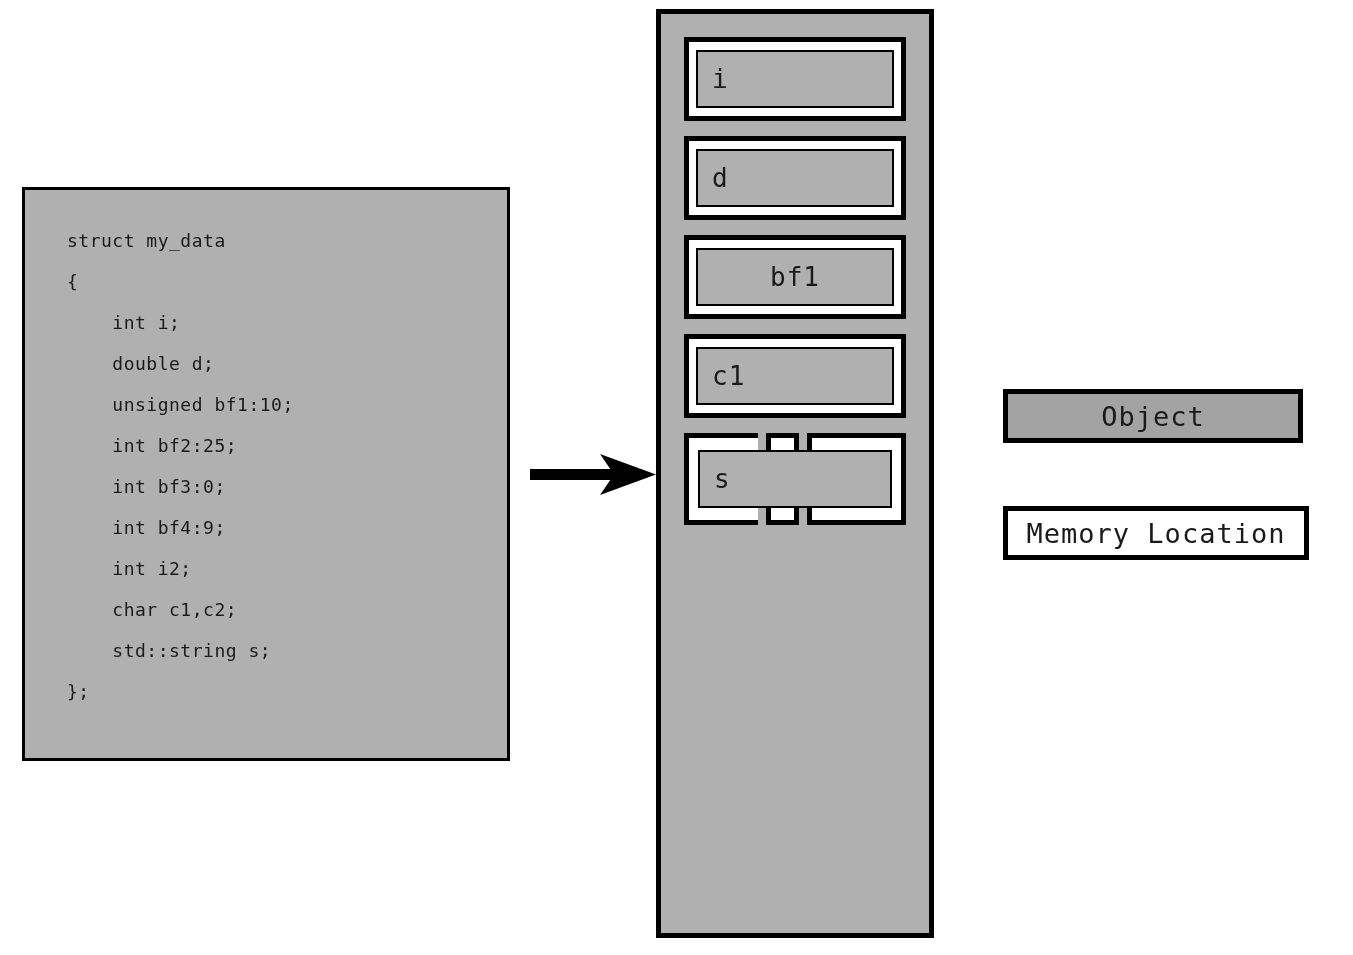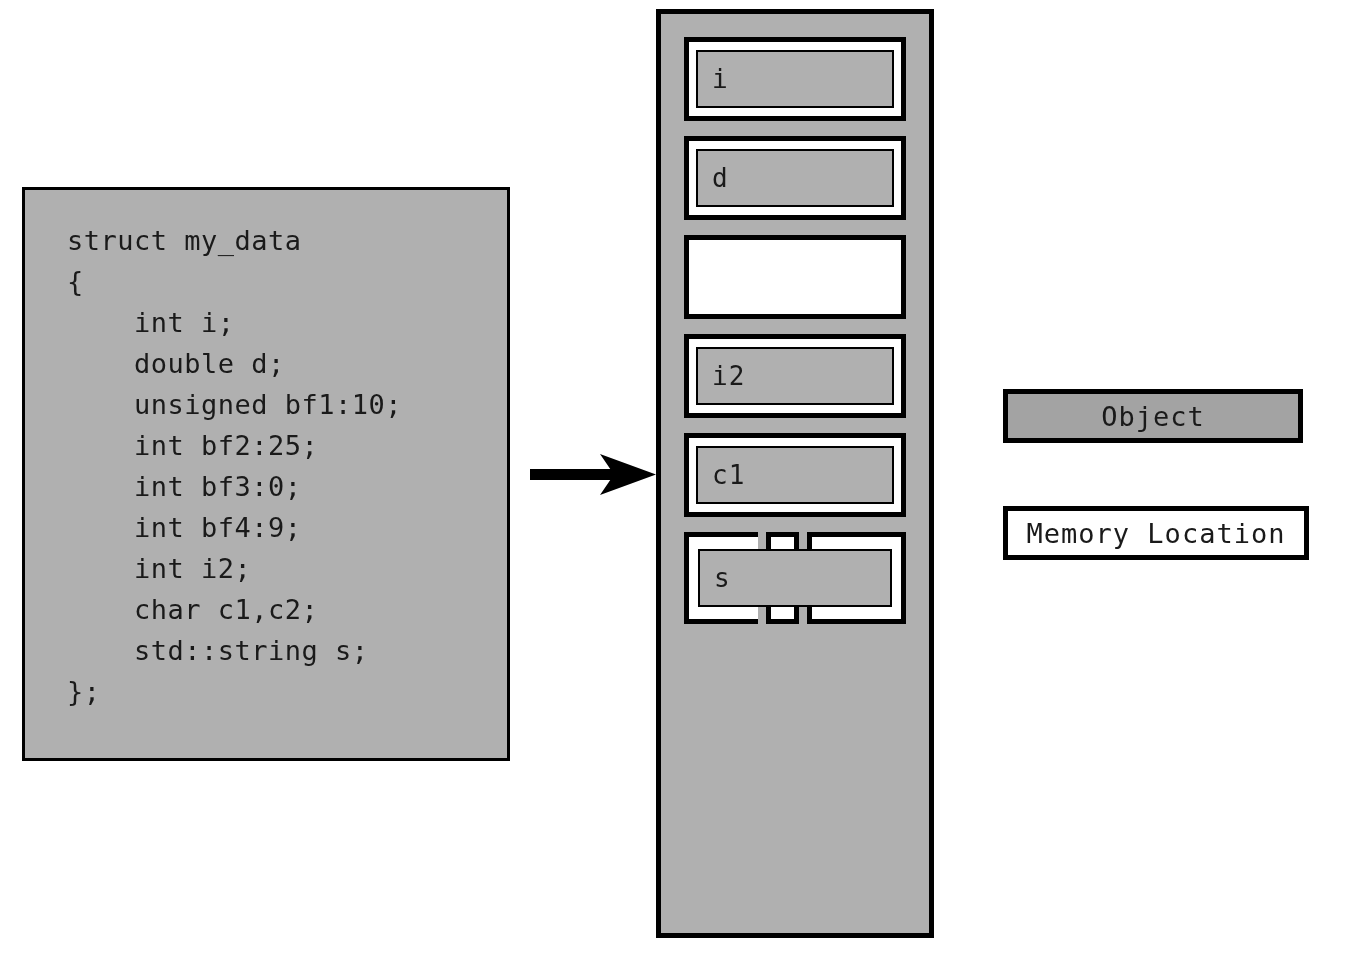--- a/index.html
+++ b/index.html
@@ -23,21 +23,21 @@
     width: 488px;
     height: 574px;
     background: #b0b0b0;
     border: 3px solid #000000;
     box-sizing: border-box;
   }
   #code-listing {
     margin: 0;
     padding: 30px 0 0 42px;
     font-family: "DejaVu Sans Mono", "Liberation Mono", monospace;
-    font-size: 27px;
+    font-size: 18px;
     line-height: 41px;
     color: #1a1a1a;
     white-space: pre;
     letter-spacing: 0.5px;
   }
 
   
   #arrow {
     position: absolute;
     left: 530px;
@@ -204,27 +204,25 @@
 
   <div class="mem-loc">
     <div class="obj single">i</div>
   </div>
 
   <div class="mem-loc">
     <div class="obj single">d</div>
   </div>
 
   <div class="mem-loc">
-  </div>
-
-
-
-  <div class="mem-loc">
-    <div class="obj single">i2</div>
-  </div>
+    <div class="obj half">bf1</div>
+  </div>
+
+
+
 
   <div class="mem-loc">
     <div class="obj single">c1</div>
   </div>
 
 
   <div class="mem-loc segmented">
     <div class="seg-frame">
       <div class="seg cap-left"></div>
       <div class="seg tab-top t1"></div>

